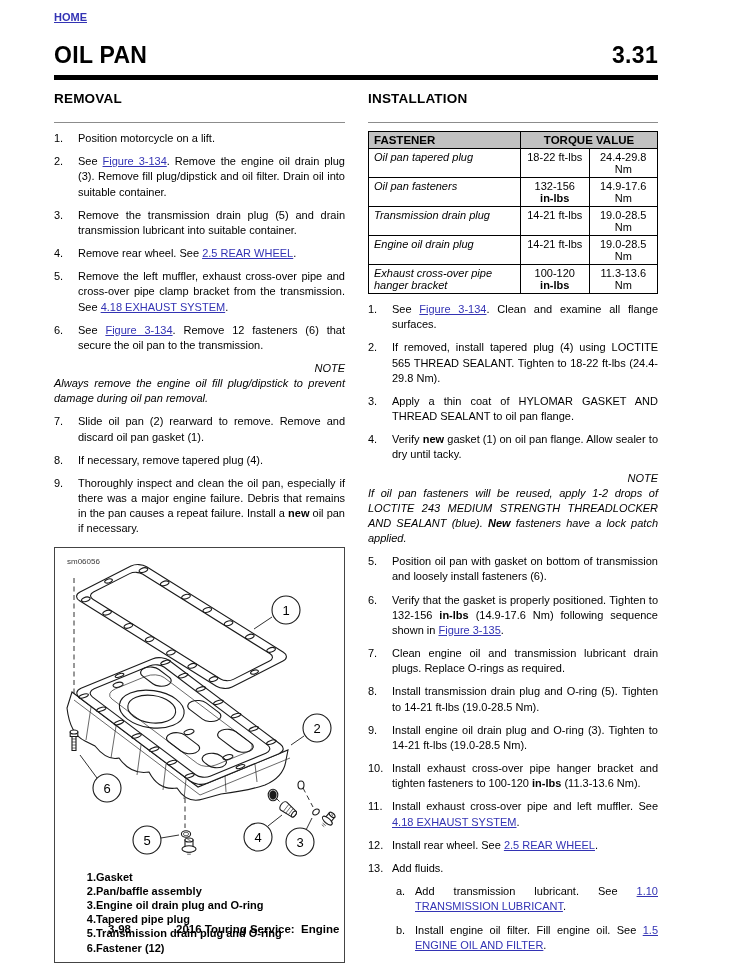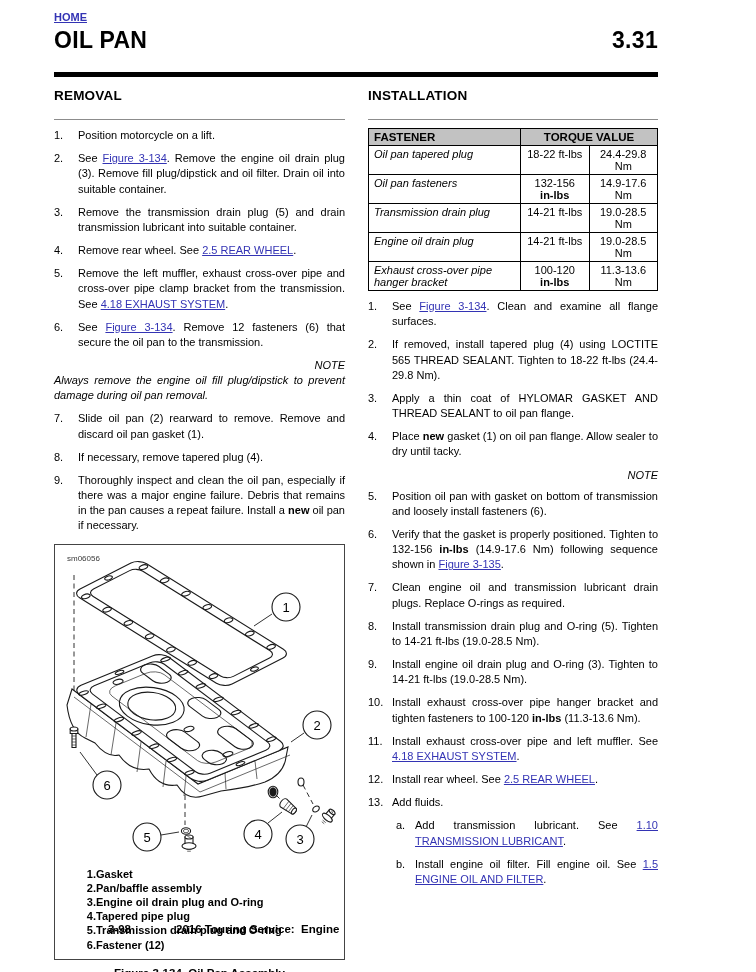--- a/index.html
+++ b/index.html
@@ -5,21 +5,21 @@
   html,body{margin:0;padding:0;}
   body{
     width:756px;height:972px;position:relative;background:#fff;color:#000;
     font-family:"Liberation Sans","DejaVu Sans",sans-serif;
     -webkit-font-smoothing:antialiased;overflow:hidden;
   }
   a{color:#3333b4;}
   .content{position:absolute;left:54px;top:0;width:604px;}
   .home{display:inline-block;margin-top:11px;font-size:11px;font-weight:bold;}
   .titlebar{display:flex;justify-content:space-between;align-items:flex-end;
-    margin-top:2px;border-bottom:5px solid #000;padding-bottom:18px;}
+    margin-top:17px;border-bottom:5px solid #000;padding-bottom:6px;}
   .title{font-size:23px;font-weight:bold;letter-spacing:0.3px;}
   .cols{display:flex;gap:23px;margin-top:10px;}
   .col{width:291px;}
   .col.right{width:290px;}
   h2.sect{font-size:13.5px;font-weight:bold;margin:0;padding:1px 0 16px 0;
     border-bottom:1px solid #8c8c8c;letter-spacing:0.2px;}
   .step{display:flex;margin-top:8px;font-size:11px;line-height:1.38;}
   .step .num{flex:0 0 24px;}
   .step.sub{margin-left:28px;}
   .step.sub .num{flex:0 0 19px;}
@@ -344,24 +344,25 @@
           <div class="step">
             <span class="num">2.</span>
             <span class="stepbody"><span>If removed, install tapered plug (4) using LOCTITE 565 THREAD SEALANT. Tighten to 18-22 ft-lbs (24.4-29.8 Nm).</span></span>
           </div>
           <div class="step">
             <span class="num">3.</span>
             <span class="stepbody"><span>Apply a thin coat of HYLOMAR GASKET AND THREAD SEALANT to oil pan flange.</span></span>
           </div>
           <div class="step">
             <span class="num">4.</span>
-            <span class="stepbody"><span>Place </span><b>new</b><span> gasket (1) on oil pan flange. Allow sealer to dry until tacky.</span></span>
+            <span class="stepbody"><span>Verify </span><b>new</b><span> gasket (1) on oil pan flange. Allow sealer to dry until tacky.</span></span>
           </div>
         </div>
       <div class="notehead">NOTE</div>
+      <div class="notebody"><span>If oil pan fasteners will be reused, apply 1-2 drops of LOCTITE 243 MEDIUM STRENGTH THREADLOCKER AND SEALANT (blue). </span><b>New</b><span> fasteners have a lock patch applied.</span></div>
       <div>
           <div class="step">
             <span class="num">5.</span>
             <span class="stepbody"><span>Position oil pan with gasket on bottom of transmission and loosely install fasteners (6).</span></span>
           </div>
           <div class="step">
             <span class="num">6.</span>
             <span class="stepbody"><span>Verify that the gasket is properly positioned. Tighten to 132-156 </span><b>in-lbs</b><span> (14.9-17.6 Nm) following sequence shown in </span><a href="#">Figure 3-135</a><span>.</span></span>
           </div>
           <div class="step">

